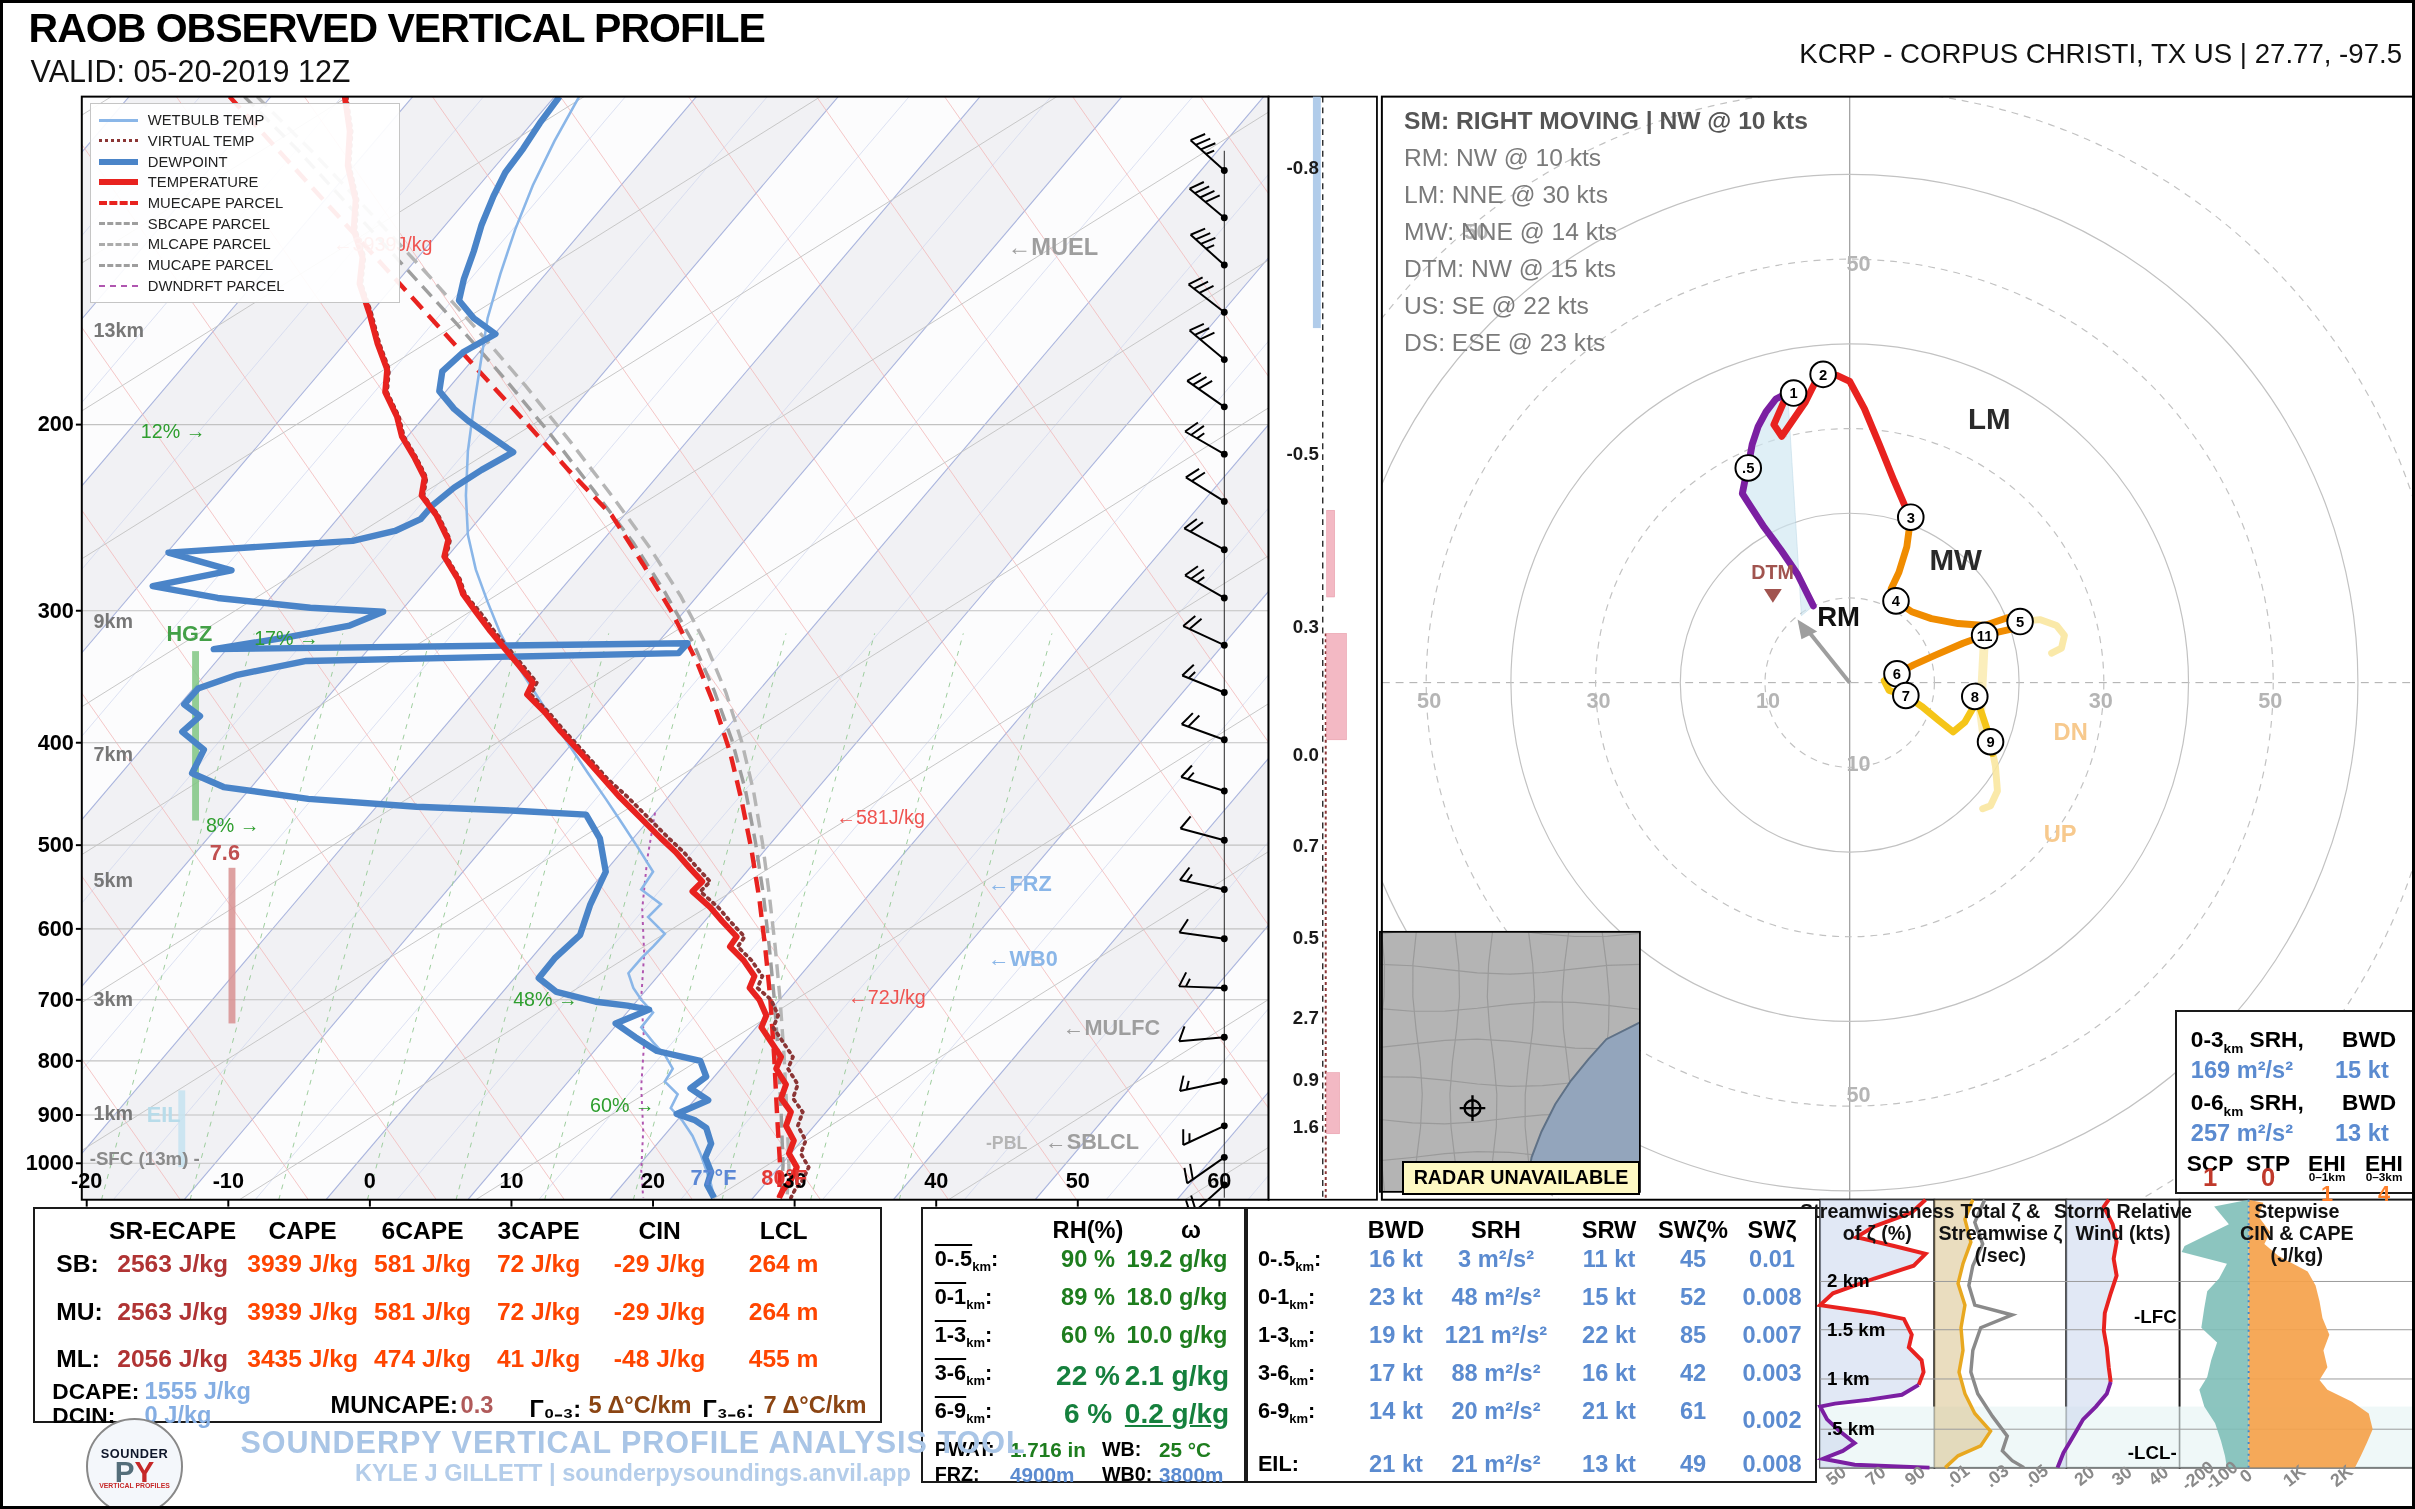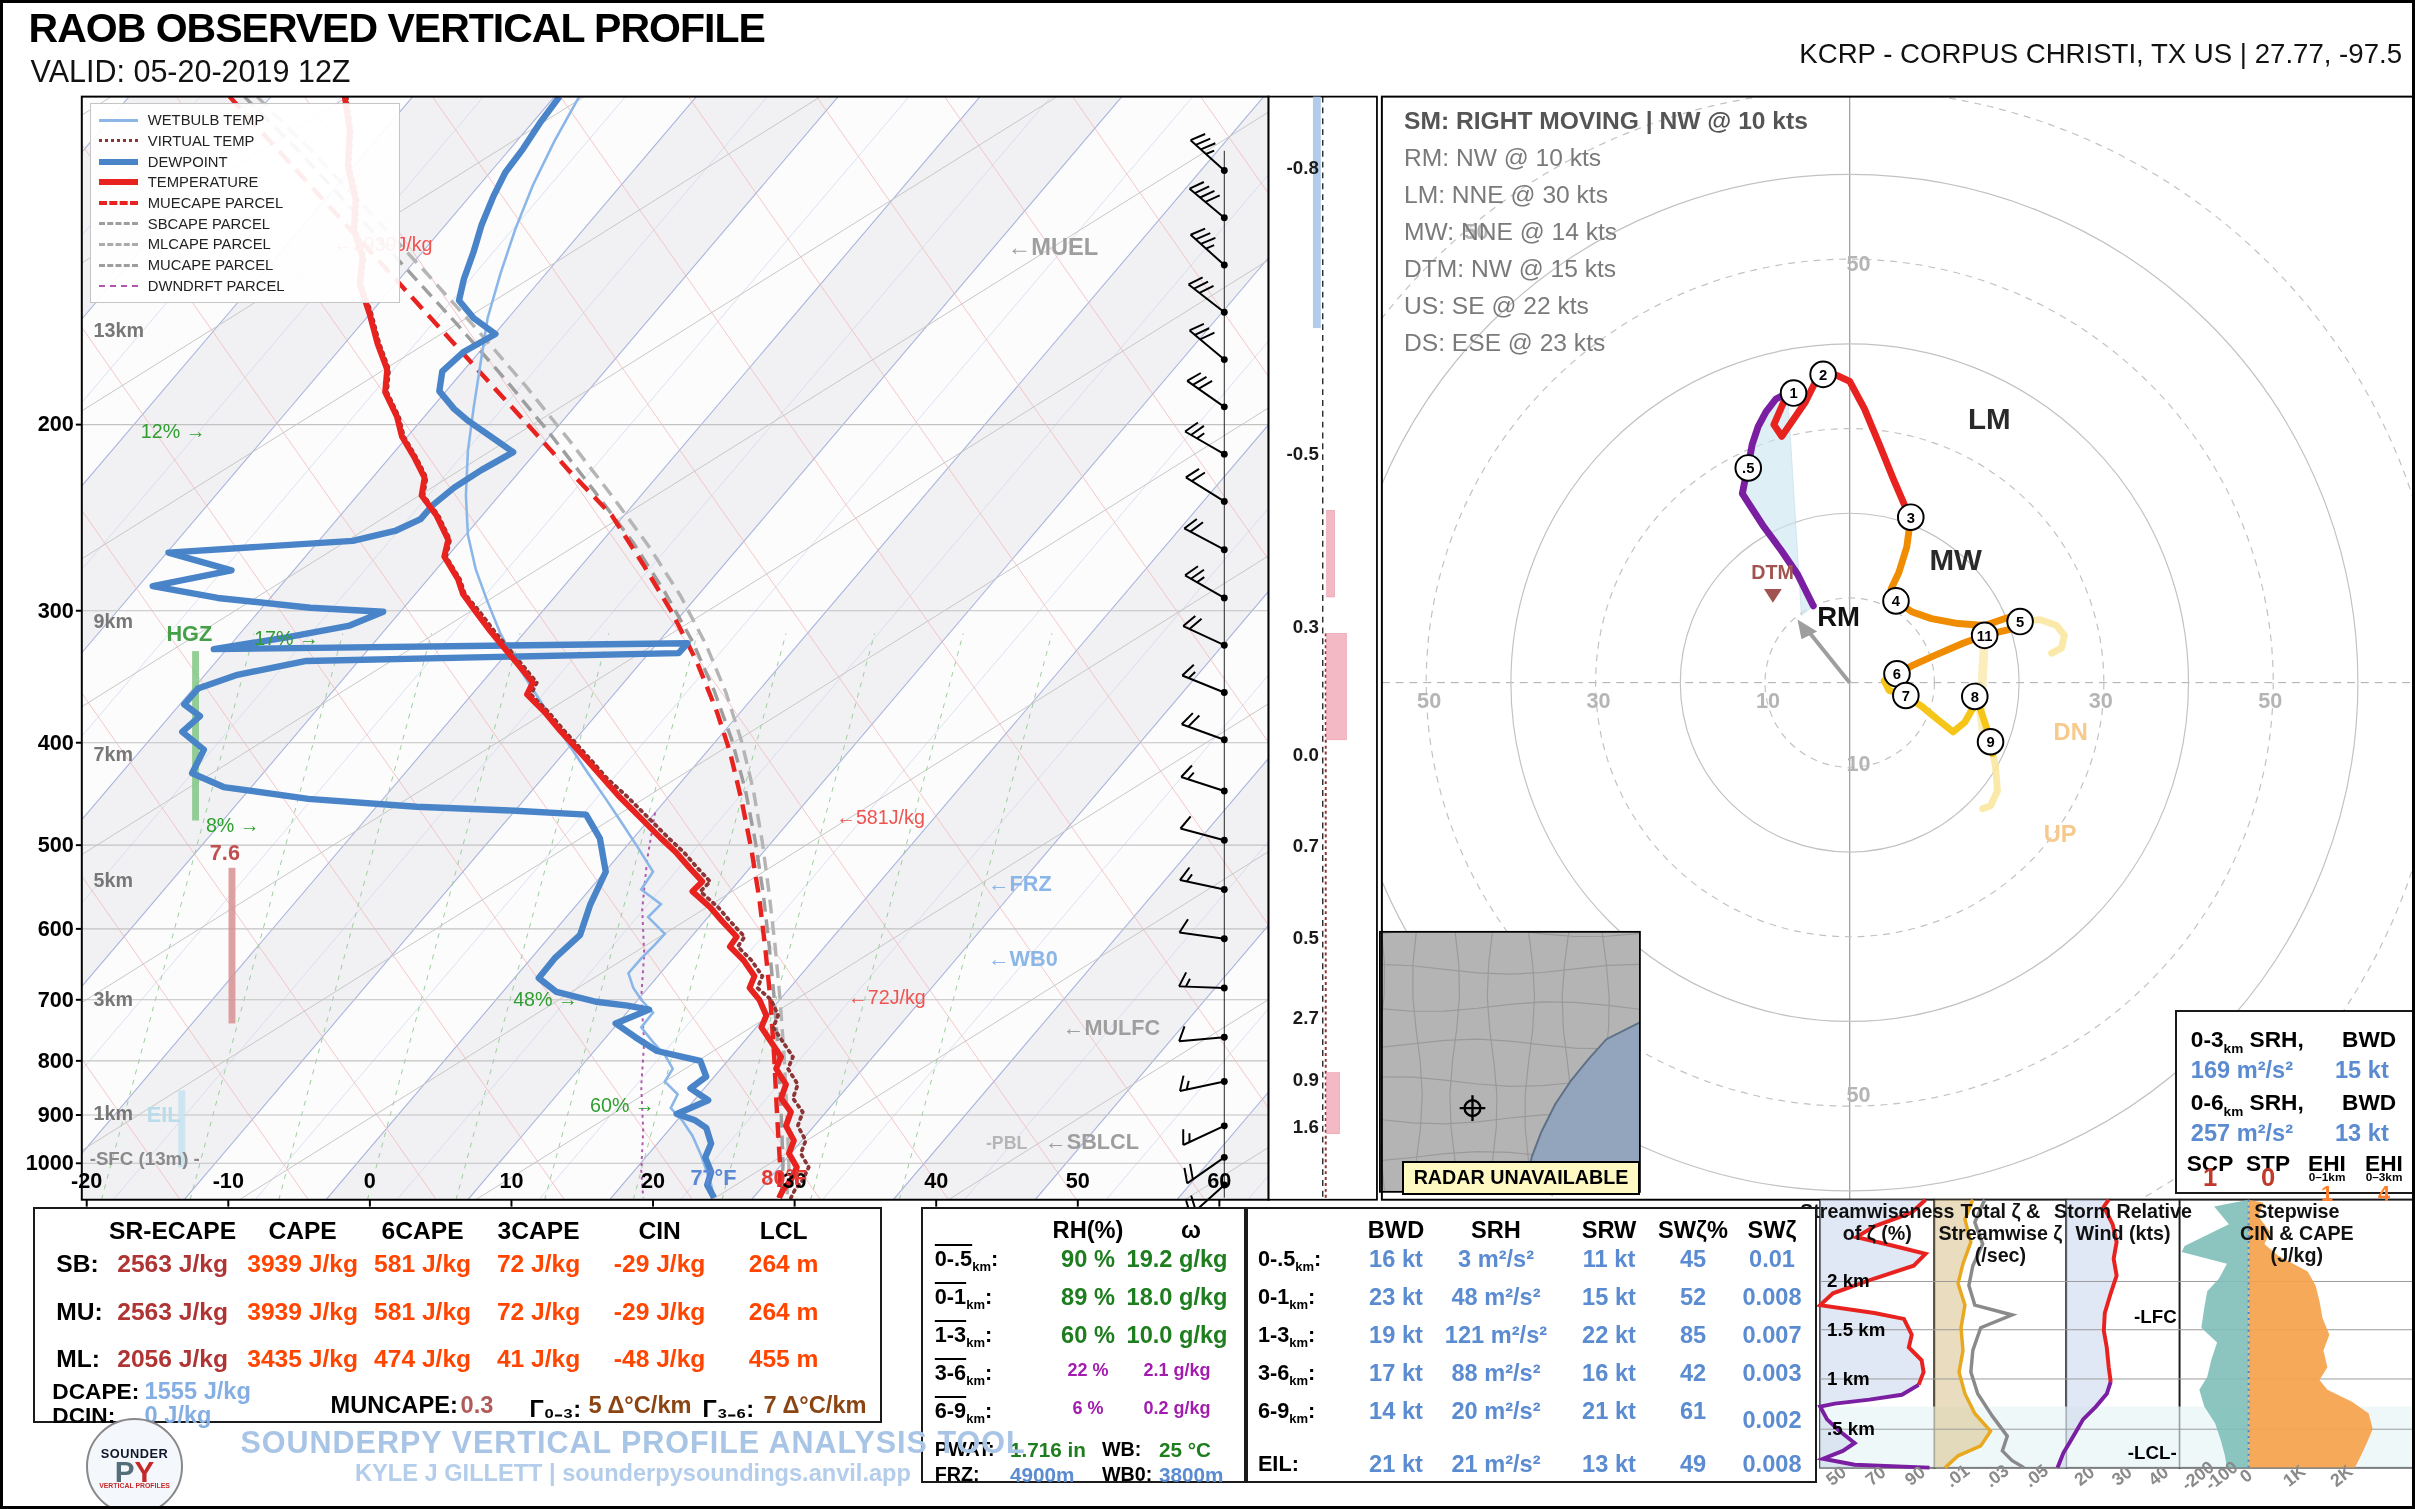--- a/index.html
+++ b/index.html
@@ -36,21 +36,21 @@
   #radar-label{left:1399px;top:1158px;width:234px;height:29.6px;background:#fef9c3;border:2px solid #000;z-index:6;
     font-size:19.7px;font-weight:bold;color:#000;text-align:center;line-height:29.6px;}
   .cell{position:absolute;transform:translateX(-50%);white-space:nowrap;}
   .hd{font-weight:bold;color:#000;font-size:24.6px;}
   .rowlab{position:absolute;font-weight:bold;color:#000;font-size:24.6px;white-space:nowrap;}
   .dkred{color:#b03434;font-weight:bold;font-size:24.6px;}
   .orange{color:#ff4500;font-weight:bold;font-size:24.6px;}
   .ltblue{color:#85aee3;font-weight:bold;font-size:23.6px;}
   .stlblue{color:#5b8bd0;font-weight:bold;font-size:23.6px;}
   .dgreen{color:#1e7d1e;font-weight:bold;font-size:23.6px;}
-  .lgreen{color:#a21caf;font-weight:bold;font-size:18px;}
+  .lgreen{color:#15803d;font-weight:bold;font-size:28px;}
   .brown{color:#8b4513;font-weight:bold;font-size:23.6px;}
   .mdred{color:#b05a5a;font-weight:bold;font-size:23.6px;}
   .ehi{color:#ff7f2a;font-weight:bold;font-size:25.6px;}
   .scp{color:#c0392b;font-weight:bold;font-size:25.6px;}
   .small-lab{font-size:19.7px;font-weight:bold;color:#000;}
   .ov{text-decoration:overline;}
   sub{font-size:60%;}
   #credit{left:177px;top:1422px;width:906px;text-align:center;z-index:4;}
   #credit .c1{font-size:30.5px;font-weight:bold;color:#a9c5e6;letter-spacing:1px;}
   #credit .c2{font-size:23.6px;font-weight:bold;color:#b4cdea;}
@@ -647,21 +647,21 @@
         <span class="abs dgreen" style="left: 165px; top: 75px; transform: translateX(-50%);">89 %</span>
         <span class="abs dgreen" style="left: 254px; top: 75px; transform: translateX(-50%); white-space: nowrap;">18.0 g/kg</span>
         <span class="rowlab" style="left: 11.8px; top: 113px; font-size: 21.7px;"><span class="ov">1-3</span><sub>km</sub><span>:</span></span>
         <span class="abs dgreen" style="left: 165px; top: 113px; transform: translateX(-50%);">60 %</span>
         <span class="abs dgreen" style="left: 254px; top: 113px; transform: translateX(-50%); white-space: nowrap;">10.0 g/kg</span>
         <span class="rowlab" style="left: 11.8px; top: 151px; font-size: 21.7px;"><span class="ov">3-6</span><sub>km</sub><span>:</span></span>
         <span class="abs lgreen" style="left: 165px; top: 151px; transform: translateX(-50%);">22 %</span>
         <span class="abs lgreen" style="left: 254px; top: 151px; transform: translateX(-50%); white-space: nowrap;">2.1 g/kg</span>
         <span class="rowlab" style="left: 11.8px; top: 189px; font-size: 21.7px;"><span class="ov">6-9</span><sub>km</sub><span>:</span></span>
         <span class="abs lgreen" style="left: 165px; top: 189px; transform: translateX(-50%);">6 %</span>
-        <span class="abs lgreen" style="left: 254px; top: 189px; transform: translateX(-50%); white-space: nowrap;">0.2 g/kg</span>
+        <span class="abs lgreen" style="left: 254px; top: 189px; transform: translateX(-50%); white-space: nowrap; text-decoration: underline;">0.2 g/kg</span>
       </div>
     <span class="rowlab" style="left:11.8px;top:229px;font-size:19.7px;">PWAT:</span>
     <span class="dgreen abs" style="left:87px;top:229px;font-size:20.7px;">1.716 in</span>
     <span class="rowlab" style="left:179px;top:229px;font-size:19.7px;">WB:</span>
     <span class="dgreen abs" style="left:236px;top:229px;font-size:20.7px;">25 °C</span>
     <span class="rowlab" style="left:11.8px;top:254px;font-size:19.7px;">FRZ:</span>
     <span class="stlblue abs" style="left:87px;top:254px;font-size:20.7px;">4900m</span>
     <span class="rowlab" style="left:179px;top:254px;font-size:19.7px;">WB0:</span>
     <span class="stlblue abs" style="left:236px;top:254px;font-size:20.7px;">3800m</span>
   </div>

